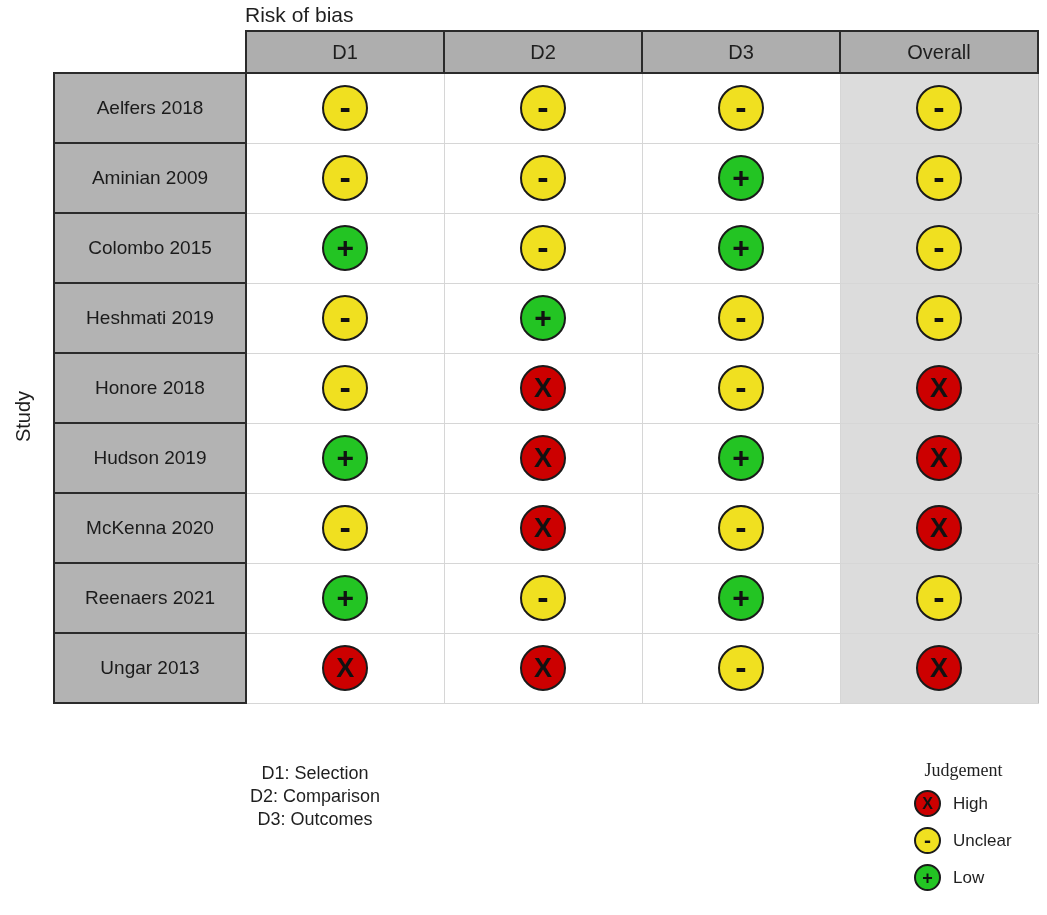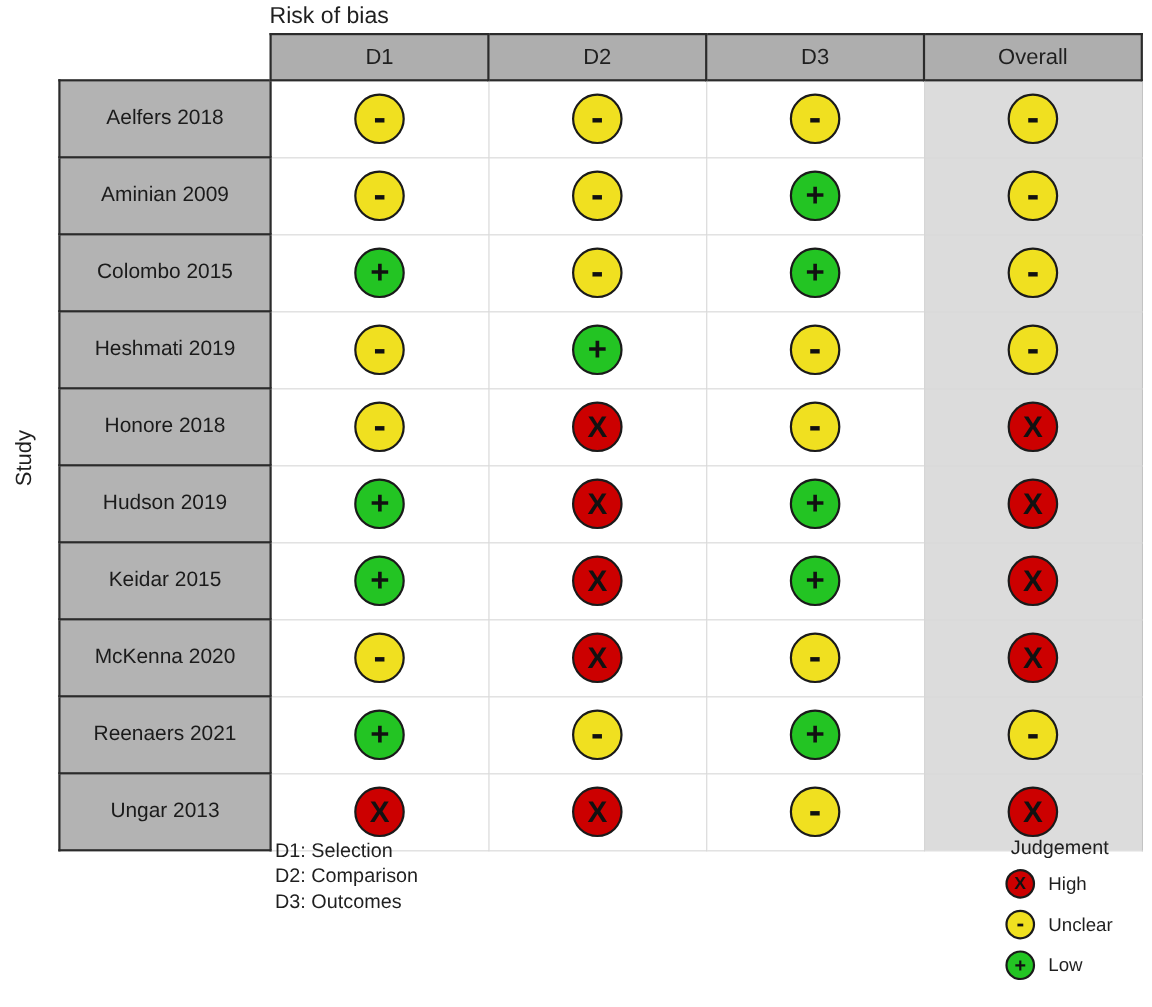--- a/index.html
+++ b/index.html
@@ -130,34 +130,36 @@
   .token.high .glyph { font-size: 27px; }
 
   
   #domain-key {
     position: absolute;
     left: 250px;
     top: 762px;
     font-size: 18px;
     line-height: 23px;
     color: #1f1f1f;
+    text-align: center;
   }
 
   
   #legend {
     position: absolute;
     left: 880px;
     top: 760px;
     width: 167px;
   }
   #legend-title {
     font-size: 18px;
     color: #1f1f1f;
     text-align: center;
     margin-bottom: 9px;
+    font-family: Liberation Serif, serif;
   }
   .legend-row {
     display: flex;
     align-items: center;
     margin: 0 0 10px 34px;
   }
   .legend-row .token {
     width: 27px;
     height: 27px;
     border-width: 2px;
@@ -227,27 +229,20 @@
         </tr>
         <tr class="body-row">
           <td class="study-cell">Honore 2018</td>
           <td class="judge-cell"><span class="token unclear"><span class="glyph">-</span></span></td>
           <td class="judge-cell"><span class="token high"><span class="glyph">X</span></span></td>
           <td class="judge-cell"><span class="token unclear"><span class="glyph">-</span></span></td>
           <td class="judge-cell overall"><span class="token high"><span class="glyph">X</span></span></td>
         </tr>
         <tr class="body-row">
           <td class="study-cell">Hudson 2019</td>
-          <td class="judge-cell"><span class="token low"><span class="glyph">+</span></span></td>
-          <td class="judge-cell"><span class="token high"><span class="glyph">X</span></span></td>
-          <td class="judge-cell"><span class="token low"><span class="glyph">+</span></span></td>
-          <td class="judge-cell overall"><span class="token high"><span class="glyph">X</span></span></td>
-        </tr>
-        <tr class="body-row">
-          <td class="study-cell">Keidar 2015</td>
           <td class="judge-cell"><span class="token low"><span class="glyph">+</span></span></td>
           <td class="judge-cell"><span class="token high"><span class="glyph">X</span></span></td>
           <td class="judge-cell"><span class="token low"><span class="glyph">+</span></span></td>
           <td class="judge-cell overall"><span class="token high"><span class="glyph">X</span></span></td>
         </tr>
         <tr class="body-row">
           <td class="study-cell">McKenna 2020</td>
           <td class="judge-cell"><span class="token unclear"><span class="glyph">-</span></span></td>
           <td class="judge-cell"><span class="token high"><span class="glyph">X</span></span></td>
           <td class="judge-cell"><span class="token unclear"><span class="glyph">-</span></span></td>

